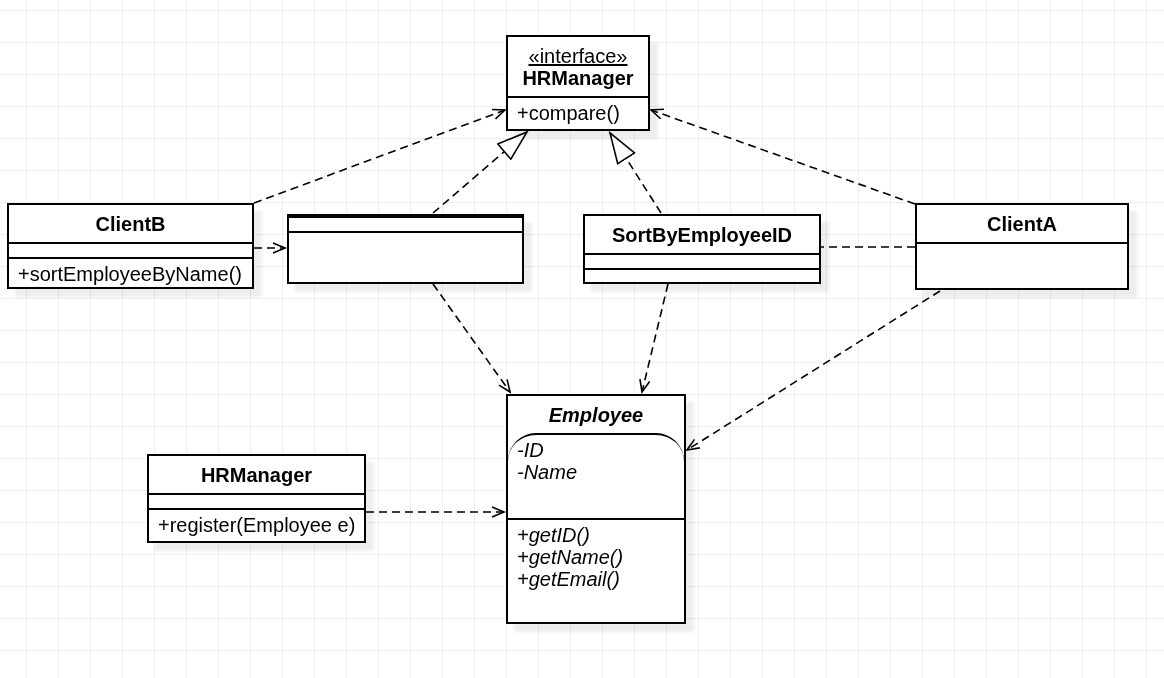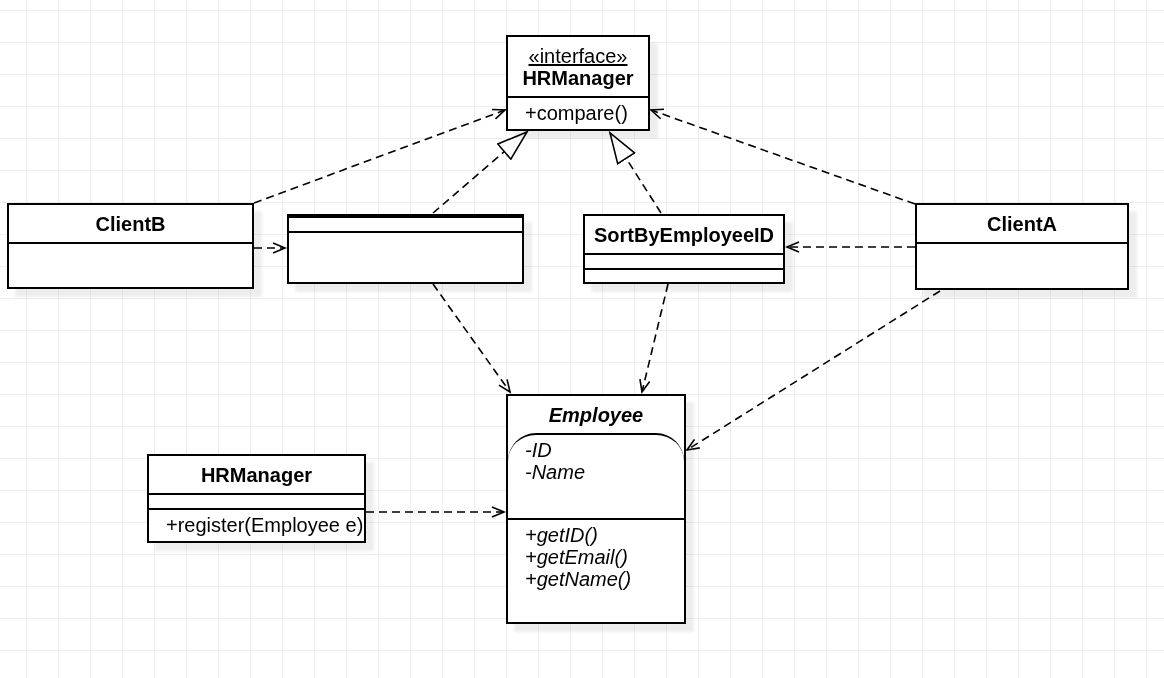--- a/index.html
+++ b/index.html
@@ -41,21 +41,21 @@
     font-size: 20px;
     line-height: 22px;
     font-weight: bold;
     white-space: nowrap;
     overflow: hidden;
   }
   .uml-stereotype { font-weight: normal; text-decoration: underline; }
   .uml-compartment {
     box-sizing: border-box;
     border-top: 2px solid #000000;
-    padding: 4px 0 0 12px;
+    padding: 4px 0 0 4px;
     overflow: hidden;
   }
   .uml-compartment.grow { flex: 1 1 auto; }
   .uml-member {
     font-size: 20px;
     line-height: 22px;
     padding: 0 5px;
     white-space: nowrap;
   }
 </style>
@@ -93,26 +93,29 @@
         </div>
         <div class="uml-compartment grow">
           <div class="uml-member">+compare()</div>
         </div>
       </div>
       <div class="uml-class" style="left: 7px; top: 203px; width: 247px; height: 86px;">
         <div class="uml-title" style="height: 37px; justify-content: center;">
           <div>ClientB</div>
         </div>
         <div class="uml-compartment" style="height: 15px; padding: 0px;"></div>
+        <div class="uml-compartment grow">
+          <div class="uml-member">+sortEmployeeByName()</div>
+        </div>
       </div>
       <div class="uml-class" style="left: 287px; top: 214px; width: 237px; height: 70px;">
         <div class="uml-compartment" style="height: 15px; padding: 0px;"></div>
         <div class="uml-compartment grow" style="padding: 0px;"></div>
       </div>
-      <div class="uml-class" style="left: 583px; top: 214px; width: 202px; height: 70px;">
+      <div class="uml-class" style="left: 583px; top: 214px; width: 238px; height: 70px;">
         <div class="uml-title" style="height: 37px;">
           <div>SortByEmployeeID</div>
         </div>
         <div class="uml-compartment" style="height: 15px; padding: 0px;"></div>
         <div class="uml-compartment grow" style="padding: 0px;"></div>
       </div>
       <div class="uml-class" style="left: 915px; top: 203px; width: 214px; height: 87px;">
         <div class="uml-title" style="height: 37px;">
           <div>ClientA</div>
         </div>
@@ -121,22 +124,22 @@
       <div class="uml-class" style="left: 506px; top: 394px; width: 180px; height: 230px; font-style: italic;">
         <div class="uml-title" style="height: 37px;">
           <div>Employee</div>
         </div>
         <div class="uml-compartment" style="height: 85px; border-radius: 28px;">
           <div class="uml-member">-ID</div>
           <div class="uml-member">-Name</div>
         </div>
         <div class="uml-compartment grow">
           <div class="uml-member">+getID()</div>
+          <div class="uml-member">+getName()</div>
           <div class="uml-member">+getEmail()</div>
-          <div class="uml-member">+getName()</div>
         </div>
       </div>
       <div class="uml-class" style="left: 147px; top: 454px; width: 219px; height: 89px;">
         <div class="uml-title" style="height: 37px;">
           <div>HRManager</div>
         </div>
         <div class="uml-compartment" style="height: 15px; padding: 0px;"></div>
         <div class="uml-compartment grow">
           <div class="uml-member">+register(Employee e)</div>
         </div>

